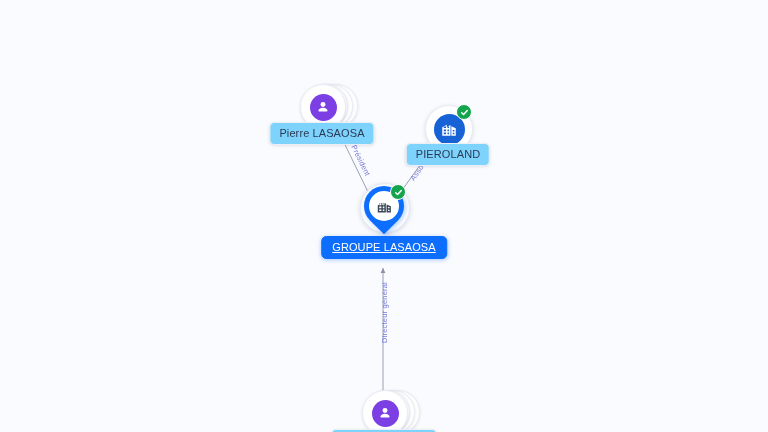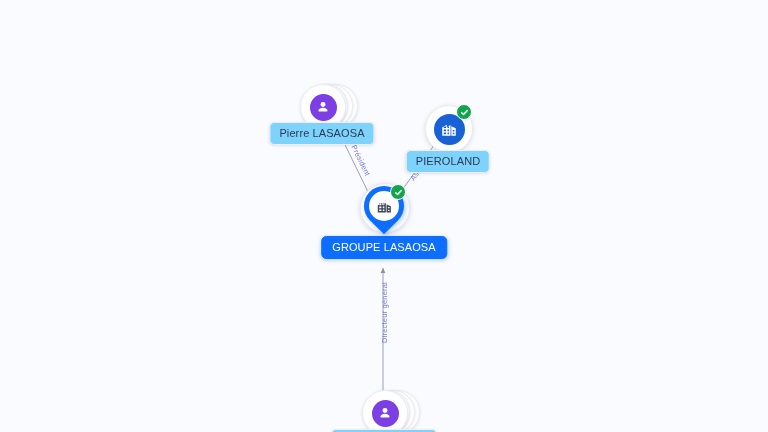--- a/index.html
+++ b/index.html
@@ -243,42 +243,42 @@
             </svg>
           </div>
         </div>
         <div class="badge-check" style="left:31px; top:-1px;">
           <svg width="9" height="9" viewBox="0 0 24 24" fill="none" stroke="#ffffff" stroke-width="4" stroke-linecap="round" stroke-linejoin="round">
             <path d="M4.5 12.5 L9.5 17.5 L19.5 6.5"></path>
           </svg>
         </div>
       </div>
     </div>
-    <div class="node-label" style="left:0px; top:22px;">PIEROLAND</div>
+    <div class="node-label" style="left:0px; top:15px;">PIEROLAND</div>
   </div>
 
   <div class="node" style="left:384px; top:212px;">
     <div class="node-visual" style="left:0; top:0;">
       <div class="pin-wrap">
         <div class="pin-halo"></div>
         <div class="pin-shape"></div>
         <div class="pin-inner">
           <svg width="17" height="17" viewBox="0 0 24 24" fill="#3c4858">
             <path d="M2.5 20.5V10.2l6.2-3.6v3.2l5.2-2.9V20.5H2.5zm2-2h3.1v-2.3H4.5v2.3zm0-4.2h3.1V12H4.5v2.3zm0-4.2h3.1V7.8H4.5v2.3zM9.6 18.5h2.2v-2.3H9.6v2.3zm0-4.2h2.2V12H9.6v2.3zm0-4.2h2.2V7.8H9.6v2.3z"></path>
             <path d="M14.9 20.5V9.1L21 11.6v8.9h-6.1zm2-2h2.2v-2h-2.2v2zm0-3.9h2.2v-2h-2.2v2z"></path>
           </svg>
         </div>
         <div class="badge-check" style="left:31px; top:1px;">
           <svg width="9" height="9" viewBox="0 0 24 24" fill="none" stroke="#ffffff" stroke-width="4" stroke-linecap="round" stroke-linejoin="round">
             <path d="M4.5 12.5 L9.5 17.5 L19.5 6.5"></path>
           </svg>
         </div>
       </div>
     </div>
-    <div class="node-label primary" style="left:0px; top:24px;">GROUPE LASAOSA</div>
+    <div class="node-label primary" style="left:0px; top:24px;text-decoration:underline;">GROUPE LASAOSA</div>
   </div>
 
   <div class="node" style="left:384px; top:412px;">
     <div class="node-visual" style="left:0; top:0;">
       <div class="stack-wrap">
         <div class="stack-card c3"></div>
         <div class="stack-card c2"></div>
         <div class="stack-card c1"></div>
         <div class="stack-card c0">
           <div class="avatar-circle">

